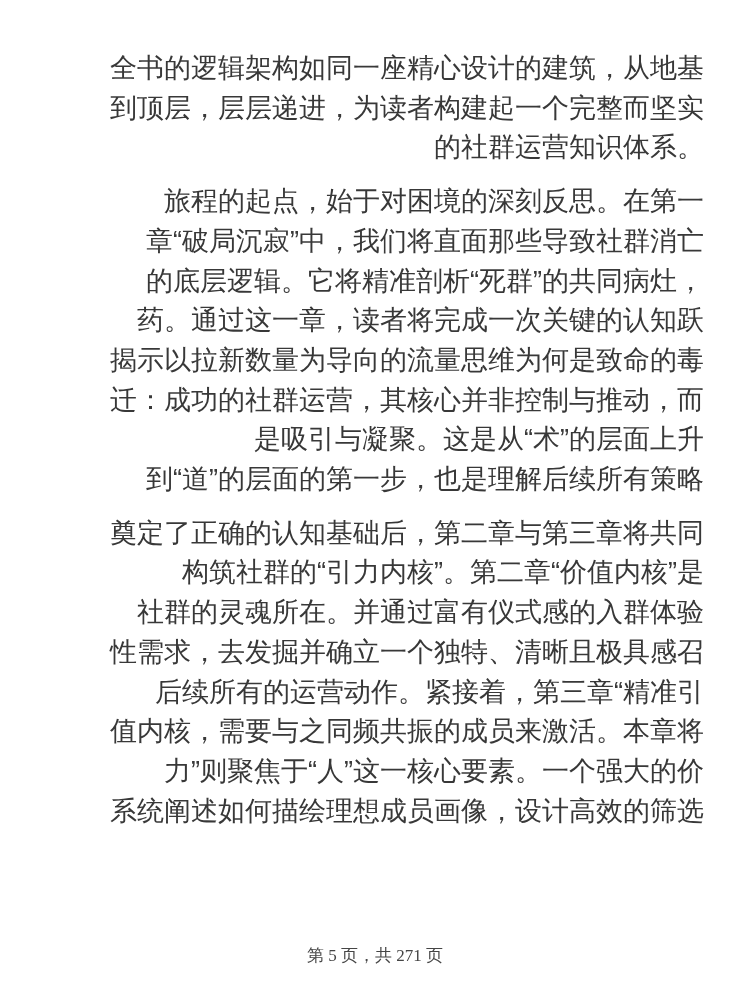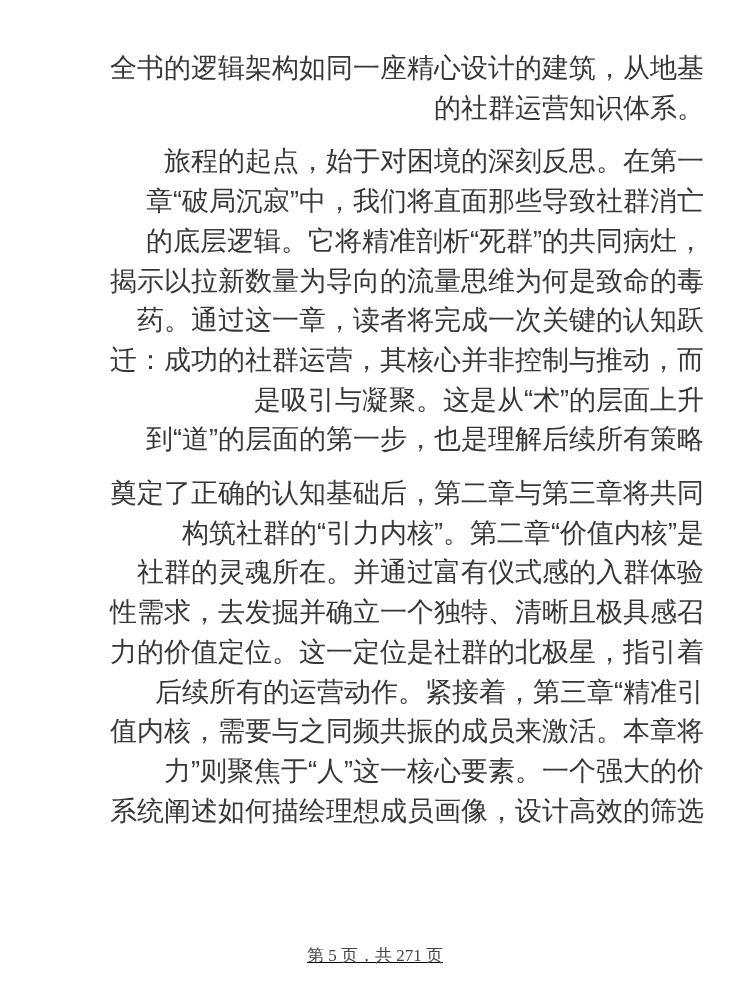--- a/index.html
+++ b/index.html
@@ -40,54 +40,53 @@
     white-space: nowrap;
     letter-spacing: 0;
     text-align: right;
   }
   .footer {
     position: absolute;
     left: 0;
     right: 0;
     top: 945px;
     text-align: center;
-    text-decoration: underline;
   }
   .page-indicator {
     font-family: "Liberation Serif", "DejaVu Serif", serif;
     font-size: 17px;
     line-height: 22px;
     color: var(--footer-color);
   }
 </style>
 </head>
 <body>
 
 <div class="page">
   <div class="content">
       <div class="paragraph">
         <div class="text-line">全书的逻辑架构如同一座精心设计的建筑，从地基</div>
+        <div class="text-line">到顶层，层层递进，为读者构建起一个完整而坚实</div>
         <div class="text-line">的社群运营知识体系。</div>
       </div>
       <div class="paragraph">
         <div class="text-line">旅程的起点，始于对困境的深刻反思。在第一</div>
         <div class="text-line">章“破局沉寂”中，我们将直面那些导致社群消亡</div>
         <div class="text-line">的底层逻辑。它将精准剖析“死群”的共同病灶，</div>
+        <div class="text-line">药。通过这一章，读者将完成一次关键的认知跃</div>
         <div class="text-line">揭示以拉新数量为导向的流量思维为何是致命的毒</div>
-        <div class="text-line">药。通过这一章，读者将完成一次关键的认知跃</div>
         <div class="text-line">迁：成功的社群运营，其核心并非控制与推动，而</div>
         <div class="text-line">是吸引与凝聚。这是从“术”的层面上升</div>
         <div class="text-line">到“道”的层面的第一步，也是理解后续所有策略</div>
       </div>
       <div class="paragraph">
         <div class="text-line">奠定了正确的认知基础后，第二章与第三章将共同</div>
         <div class="text-line">构筑社群的“引力内核”。第二章“价值内核”是</div>
         <div class="text-line">社群的灵魂所在。并通过富有仪式感的入群体验</div>
         <div class="text-line">性需求，去发掘并确立一个独特、清晰且极具感召</div>
-        <div class="text-line">力的价值定位。这一定位是社群的北极星，指引着</div>
         <div class="text-line">后续所有的运营动作。紧接着，第三章“精准引</div>
         <div class="text-line">值内核，需要与之同频共振的成员来激活。本章将</div>
         <div class="text-line">力”则聚焦于“人”这一核心要素。一个强大的价</div>
         <div class="text-line">系统阐述如何描绘理想成员画像，设计高效的筛选</div>
       </div>
     </div>
   <div class="footer">
     <span class="page-indicator">第 5 页，共 271 页</span>
   </div>
 </div>

